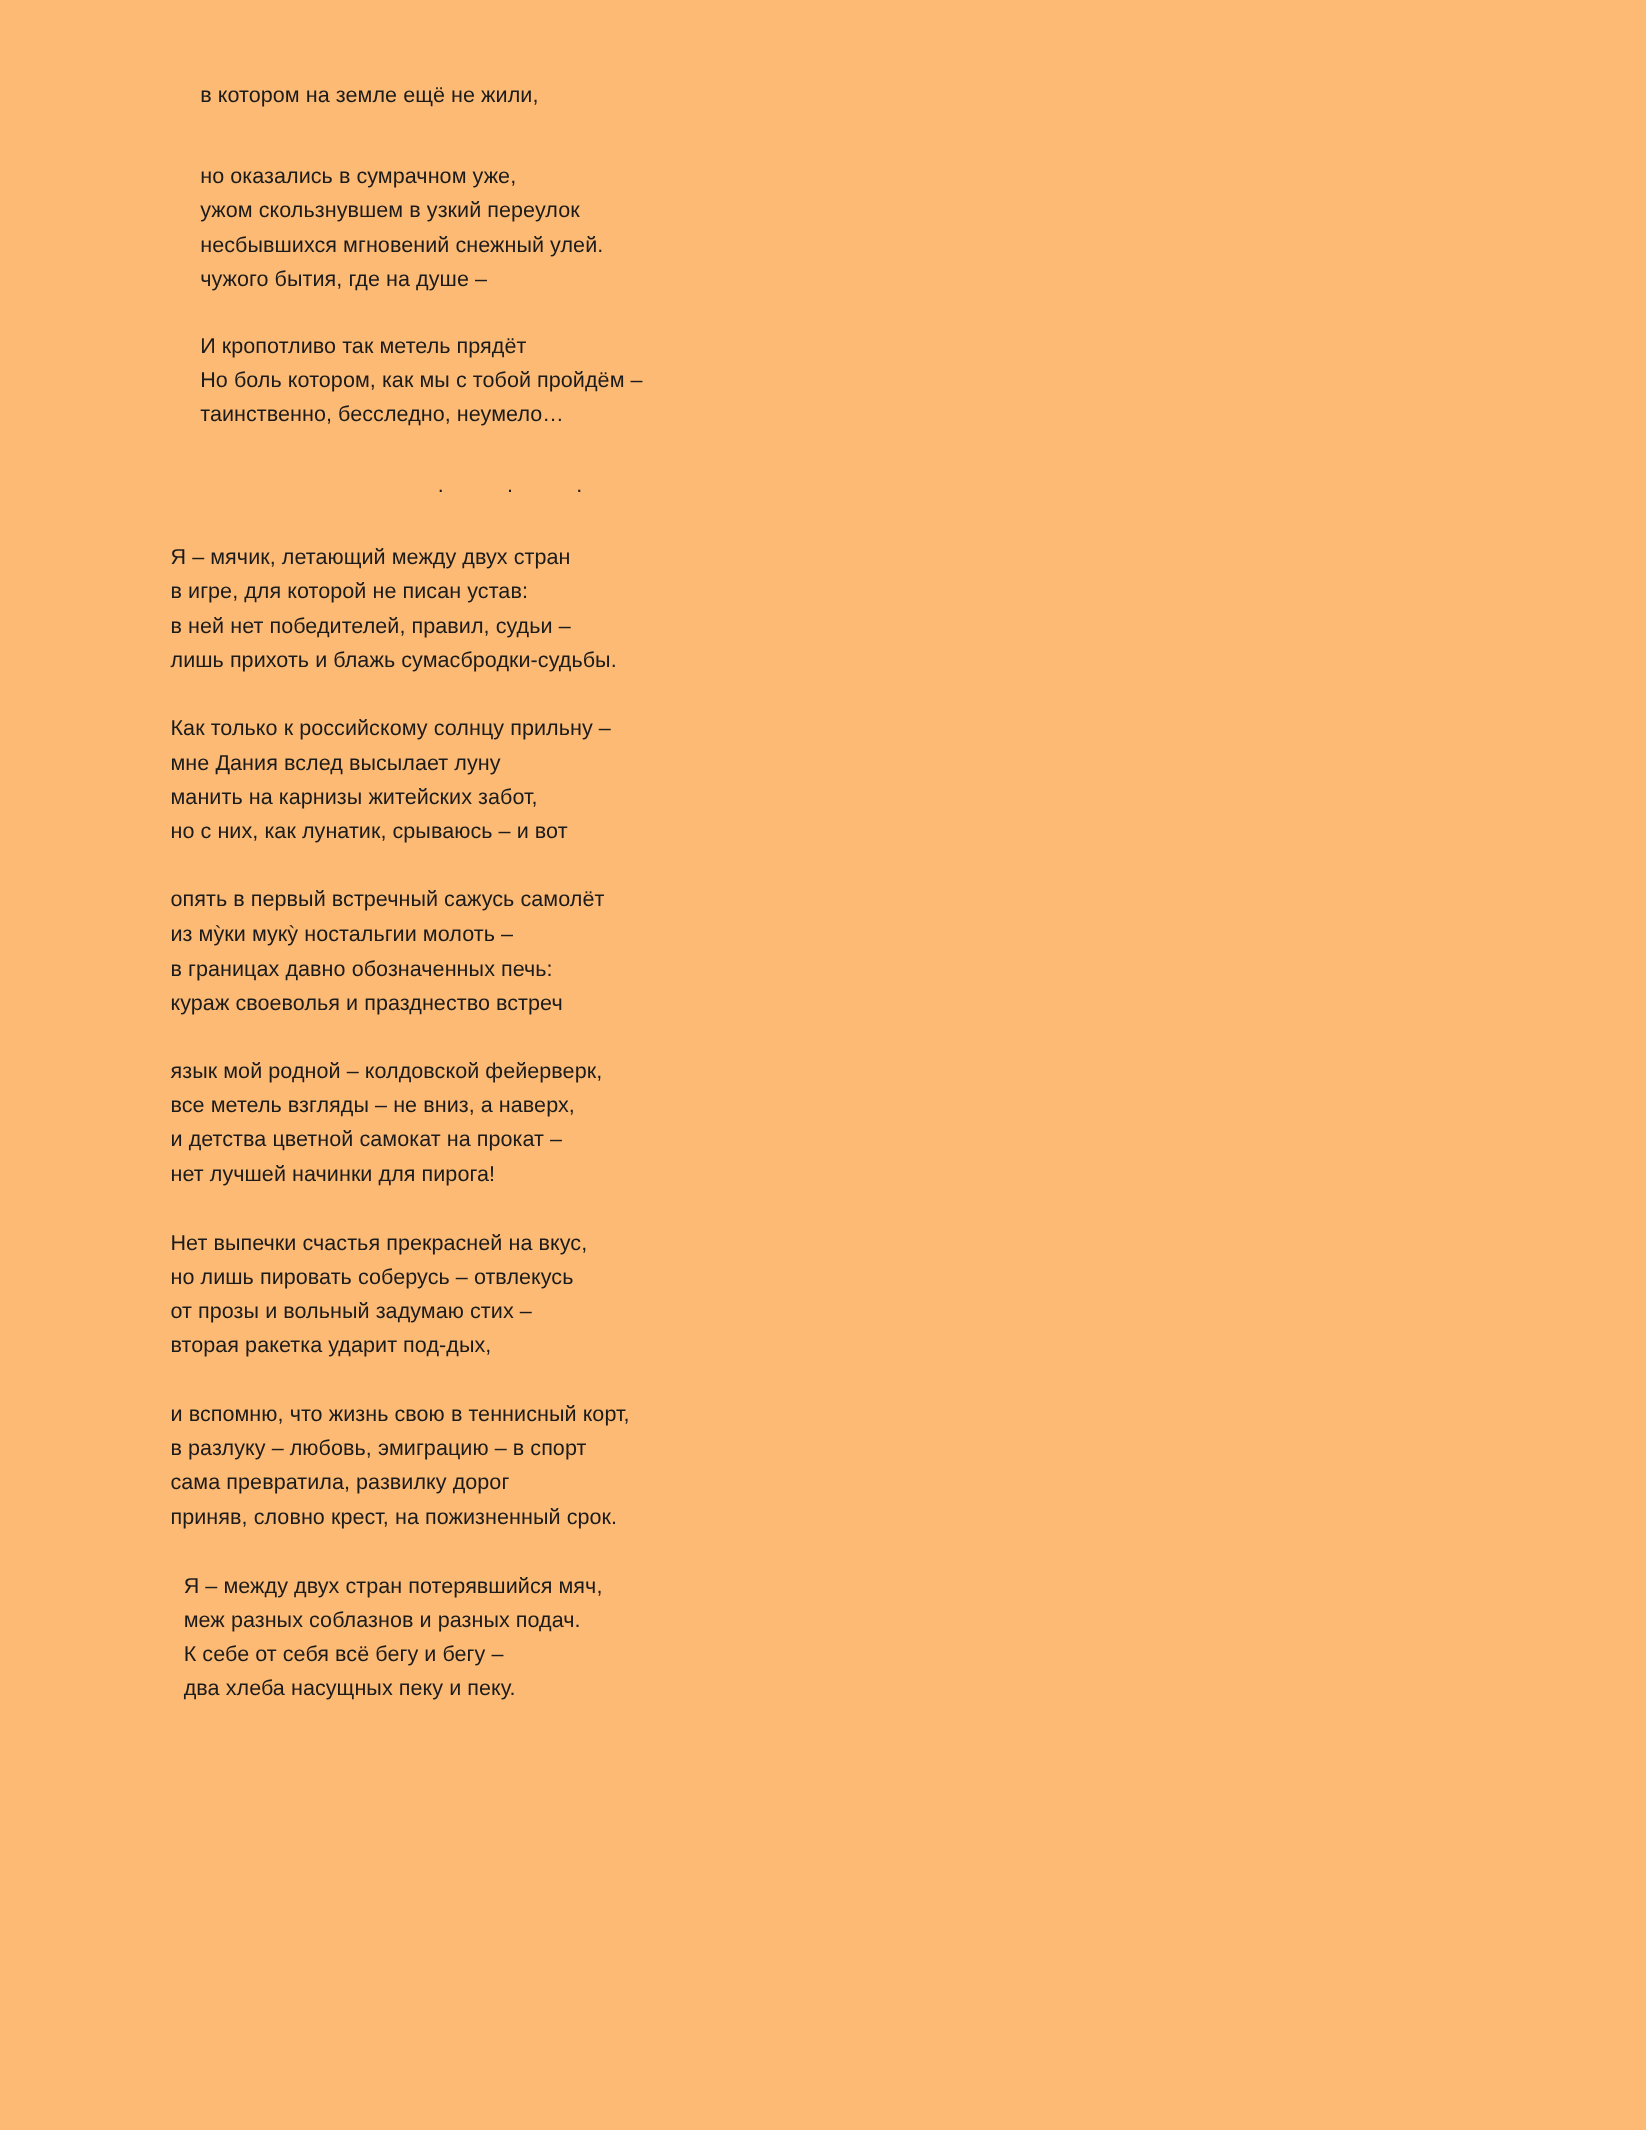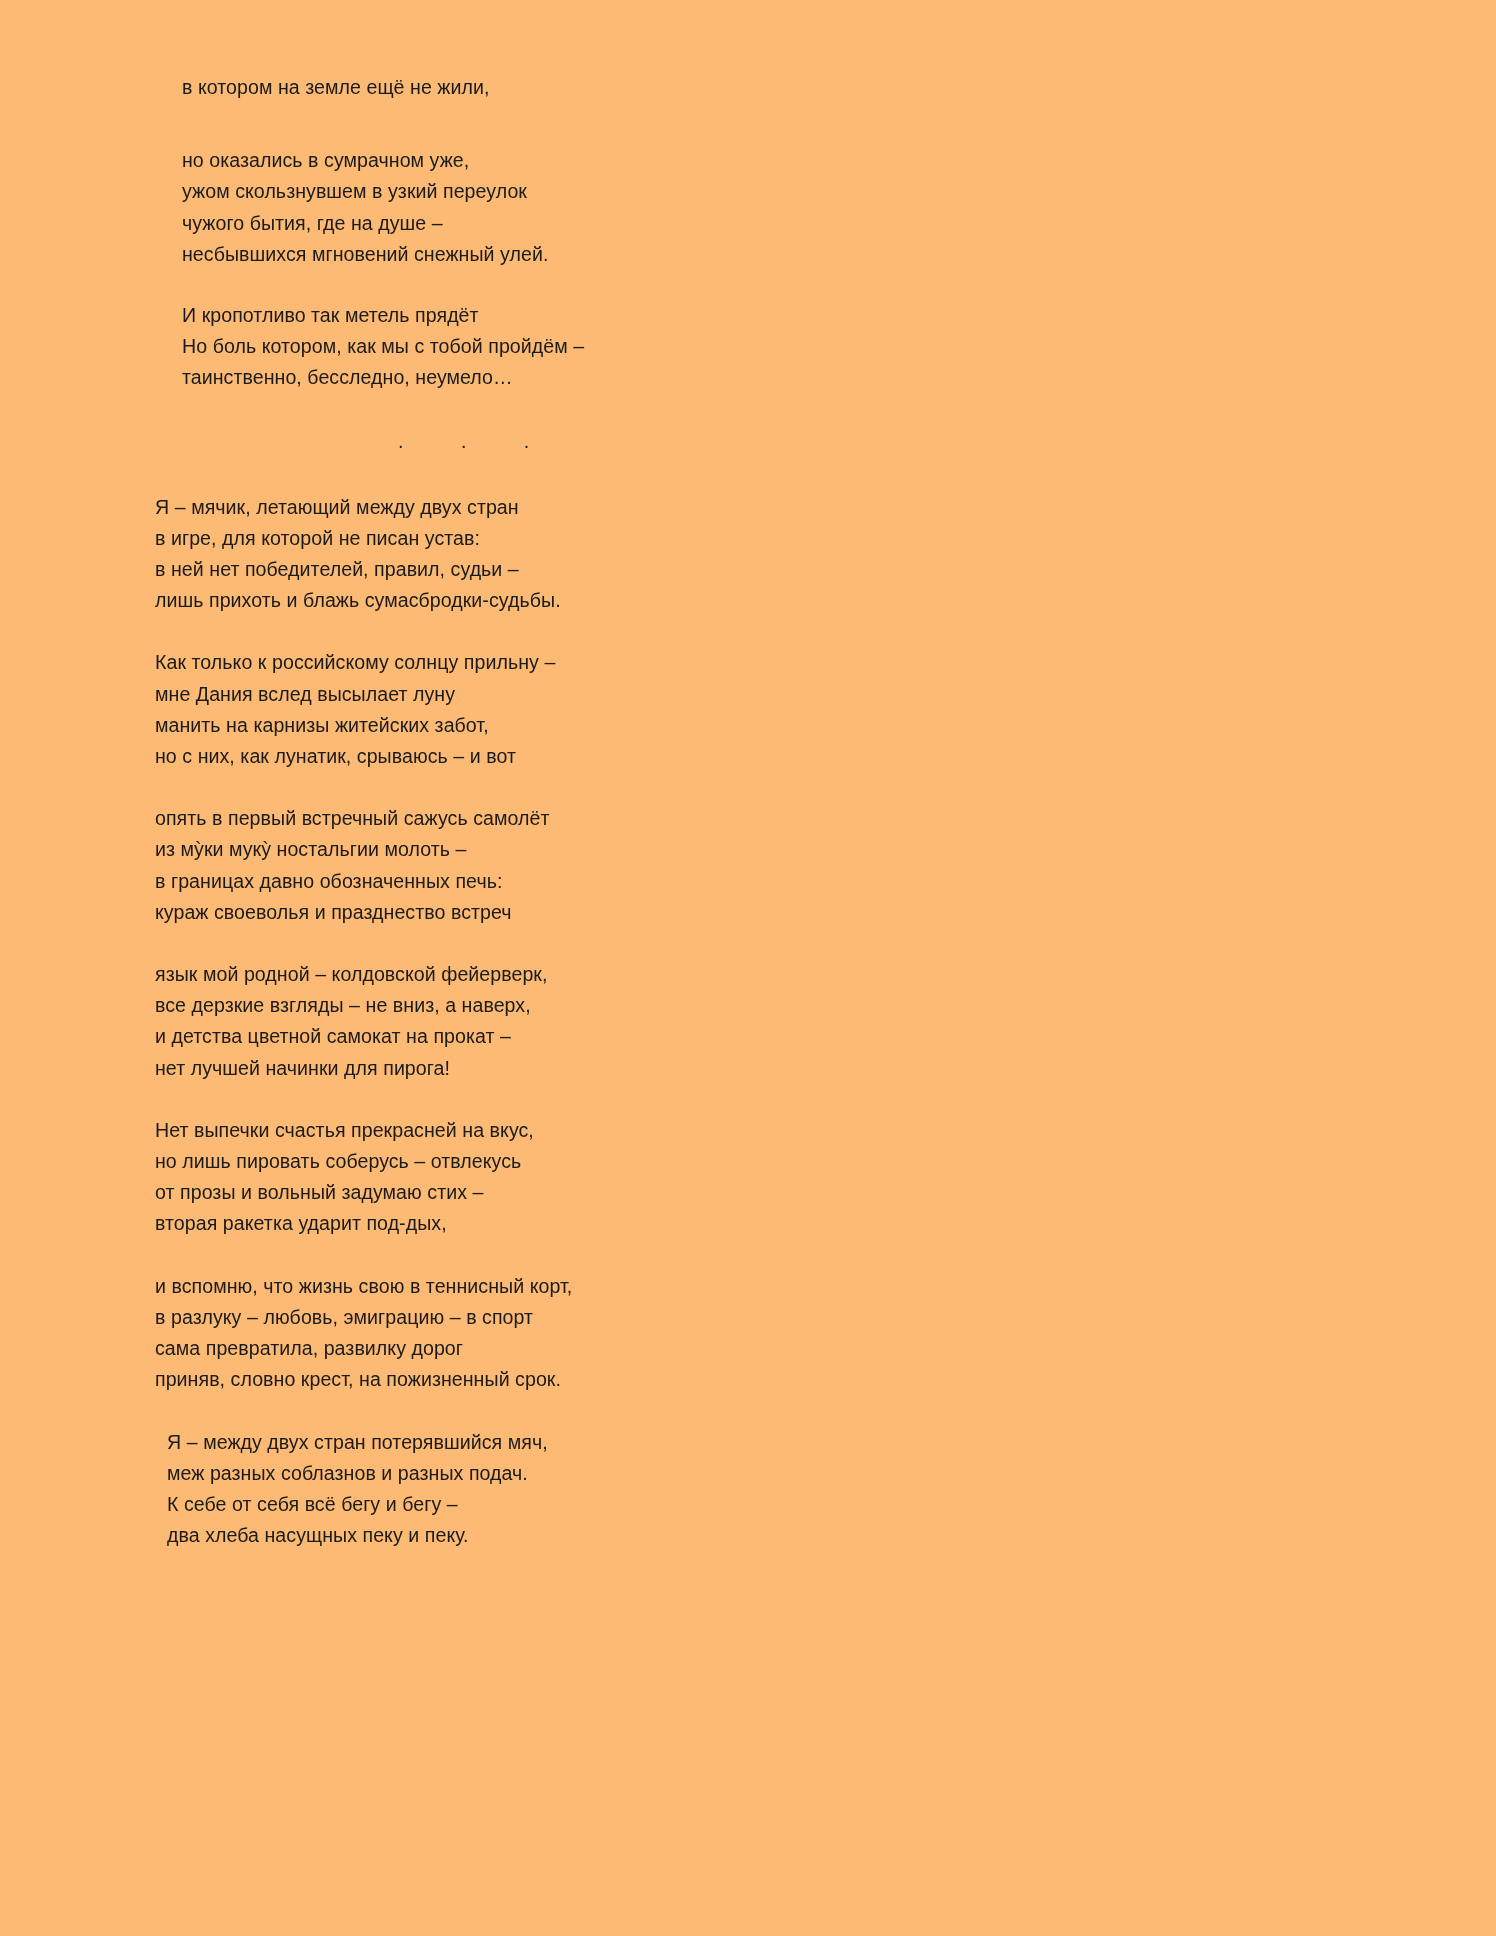--- a/index.html
+++ b/index.html
@@ -72,22 +72,22 @@
 <div class="page">
   <div class="poem-body">
 
     <div class="section section-one">
         <div class="stanza gap-first">
           <div class="line">в котором на земле ещё не жили,</div>
         </div>
         <div class="stanza">
           <div class="line">но оказались в сумрачном уже,</div>
           <div class="line">ужом скользнувшем в узкий переулок</div>
+          <div class="line">несбывшихся мгновений снежный улей.</div>
           <div class="line">чужого бытия, где на душе –</div>
-          <div class="line">несбывшихся мгновений снежный улей.</div>
         </div>
         <div class="stanza">
           <div class="line">И кропотливо так метель прядёт</div>
           <div class="line">Но боль котором, как мы с тобой пройдём –</div>
           <div class="line">таинственно, бесследно, неумело…</div>
         </div>
       </div>
 
     <div class="separator">
       <span class="dots">. . .</span>
@@ -107,21 +107,21 @@
           <div class="line">но с них, как лунатик, срываюсь – и вот</div>
         </div>
         <div class="stanza">
           <div class="line">опять в первый встречный сажусь самолёт</div>
           <div class="line">из мỳки мукỳ ностальгии молоть –</div>
           <div class="line">в границах давно обозначенных печь:</div>
           <div class="line">кураж своеволья и празднество встреч</div>
         </div>
         <div class="stanza">
           <div class="line">язык мой родной – колдовской фейерверк,</div>
-          <div class="line">все дерзкие взгляды – не вниз, а наверх,</div>
+          <div class="line">все метель взгляды – не вниз, а наверх,</div>
           <div class="line">и детства цветной самокат на прокат –</div>
           <div class="line">нет лучшей начинки для пирога!</div>
         </div>
         <div class="stanza">
           <div class="line">Нет выпечки счастья прекрасней на вкус,</div>
           <div class="line">но лишь пировать соберусь – отвлекусь</div>
           <div class="line">от прозы и вольный задумаю стих –</div>
           <div class="line">вторая ракетка ударит под-дых,</div>
         </div>
         <div class="stanza">

